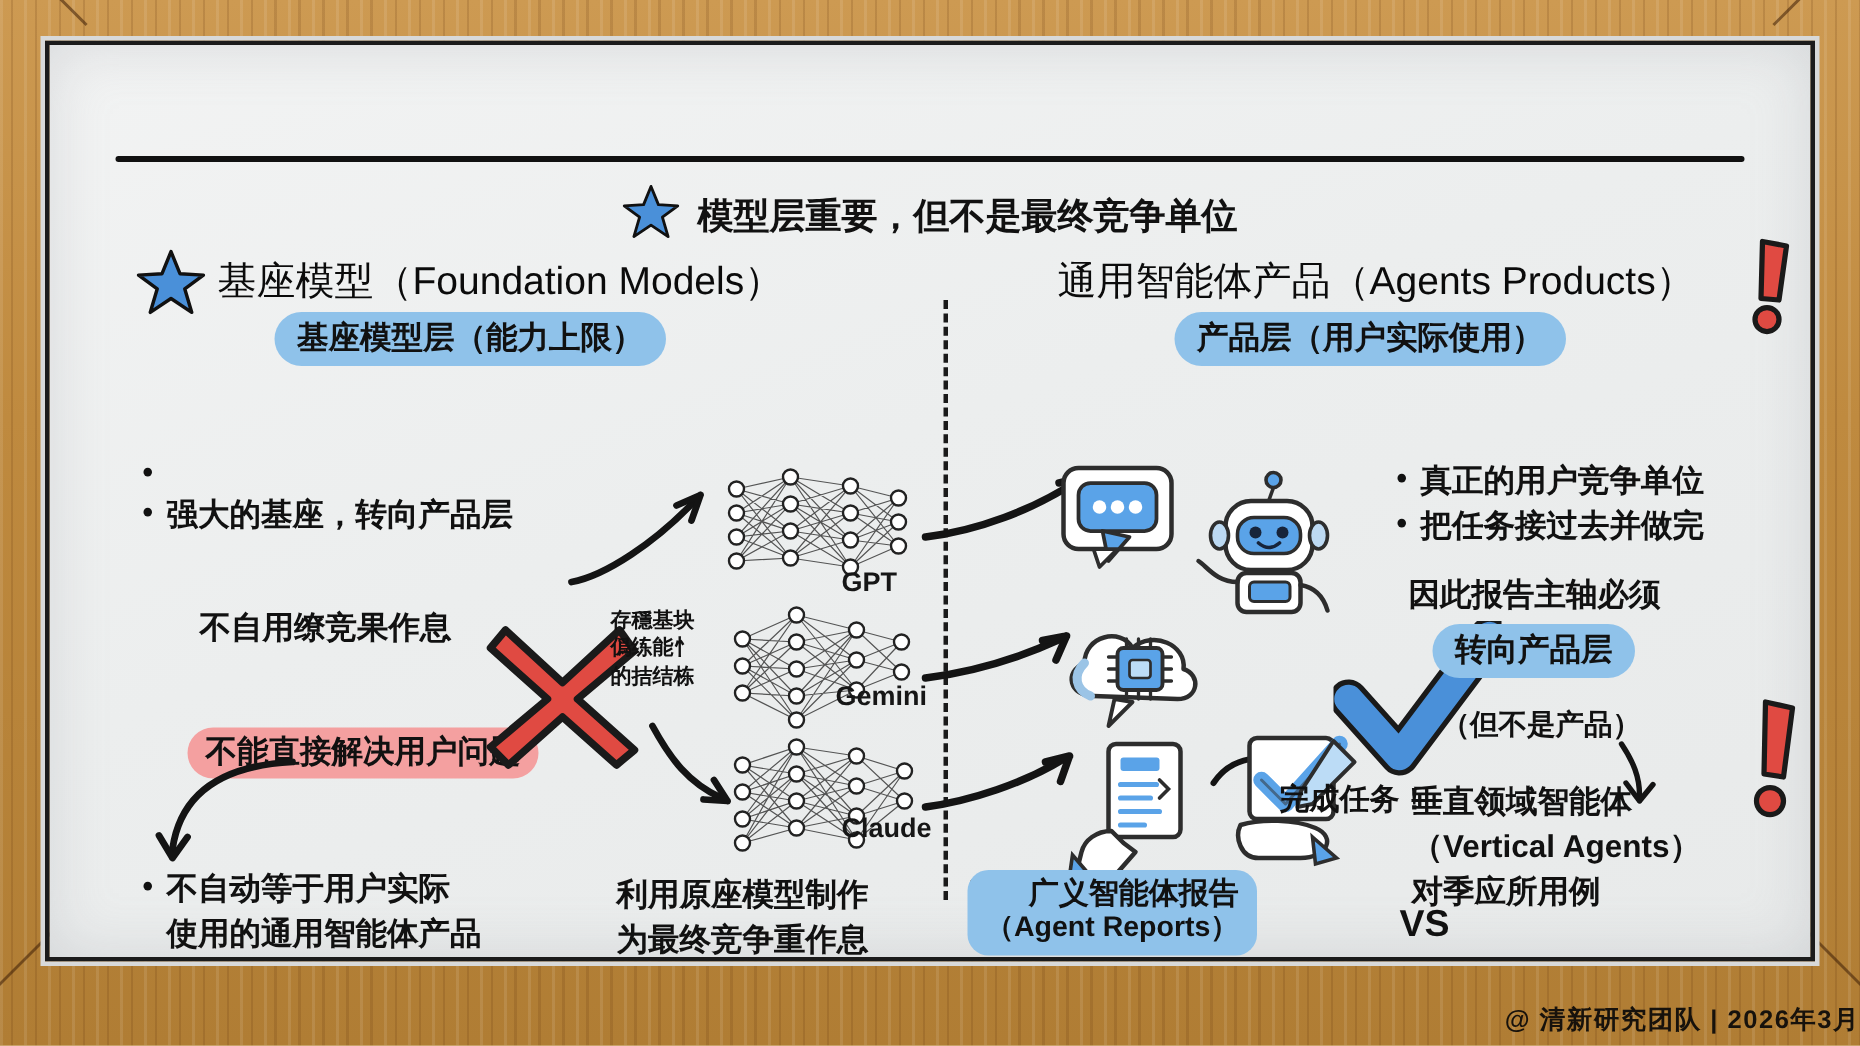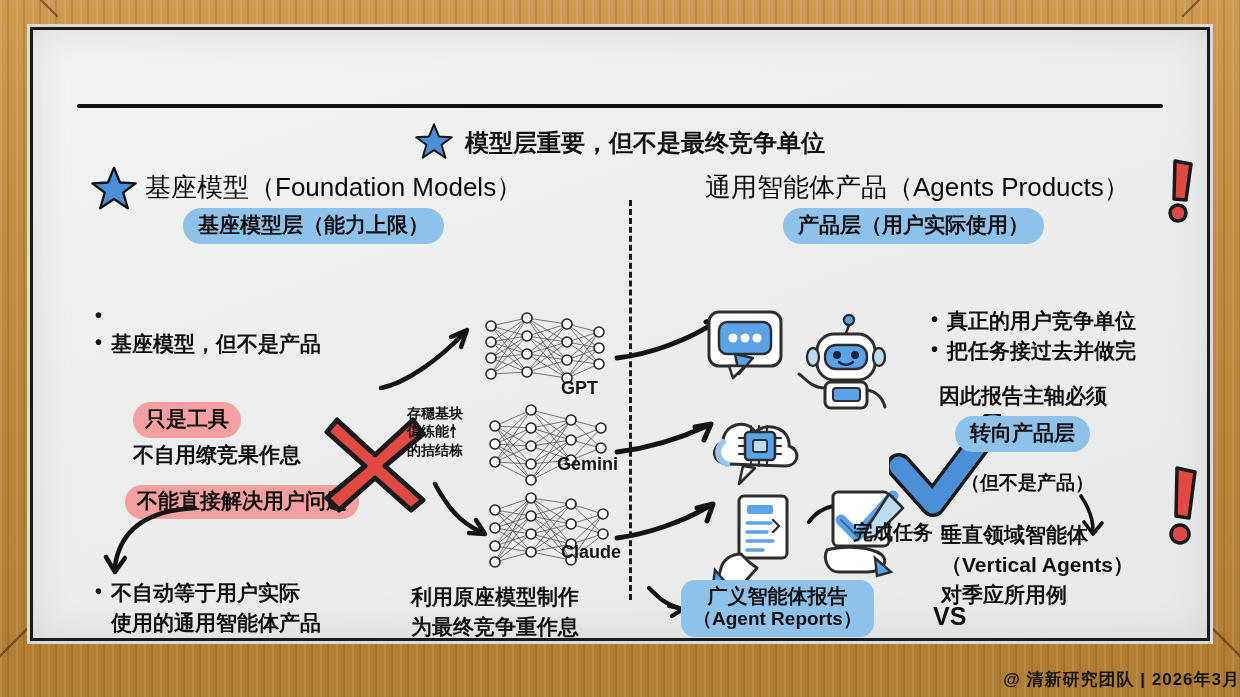--- a/index.html
+++ b/index.html
@@ -133,21 +133,21 @@
   }
 
   
   #r-note{ position:absolute; left:906px; top:352px; font-size:21px; font-weight:800; color:#111; white-space:nowrap;}
   #r-pill{ position:absolute; left:922px; top:386px; font-size:21px;}
   #r-paren{ position:absolute; left:928px; top:440px; font-size:19px; font-weight:700; color:#111; white-space:nowrap;}
   #r-vert{ position:absolute; left:908px; top:490px; font-size:21px; font-weight:900; color:#111; line-height:1.42; white-space:nowrap; text-align:left;}
   #r-vert .en{ font-weight:700; }
 
   
-  #agent-pill{ position:absolute; left:648px; top:550px; font-size:20px; text-align:center; line-height:1.2;}
+  #agent-pill{ position:absolute; left:612px; top:550px; font-size:20px; text-align:right; line-height:1.2;}
   #agent-pill .inner{ display:inline-block; padding:4px 12px 6px; background:#8fc2ea; border-radius:14px;}
   #agent-pill .cn{ display:block; font-weight:900; color:#111; }
   #agent-pill .en{ display:block; font-weight:800; color:#111; font-size:19px; }
   #vs{ position:absolute; left:900px; top:572px; font-size:25px; font-weight:900; color:#111; }
 
   
   #done{ position:absolute; left:820px; top:489px; font-size:20px; font-weight:800; color:#111; white-space:nowrap;}
 
   
   .art{ position:absolute; pointer-events:none; }
@@ -196,26 +196,25 @@
     <div id="rpill">
       <span class="pill-blue">产品层（用户实际使用）</span>
     </div>
 
     <div class="bullets" id="lbullets">
       <div class="bullet">
         <span class="dot">•</span>
       </div>
       <div class="bullet">
         <span class="dot">•</span>
-        <span>基座模型，但不是产品</span>
+        <span>强大的基座，转向产品层</span>
       </div>
     </div>
 
     <div id="lpink">
-      <span class="pill-pink">只是工具</span>
       <span class="line2">不自用缭竞果作息</span>
     </div>
     <div id="lpink2">
       <span class="pill-pink">不能直接解决用户问题</span>
     </div>
 
     <span class="art" style="left:286px; top:380px;">
       <svg width="112" height="108" viewBox="0 0 112 108">
         <path d="M18 10 L56 45 L94 10 L104 24 L66 56 L104 90 L92 100 L56 68 L20 100 L8 88 L46 56 L8 22 Z" fill="#e04a42" stroke="#1a1a1a" stroke-width="5" stroke-linejoin="round"></path>
       </svg>

